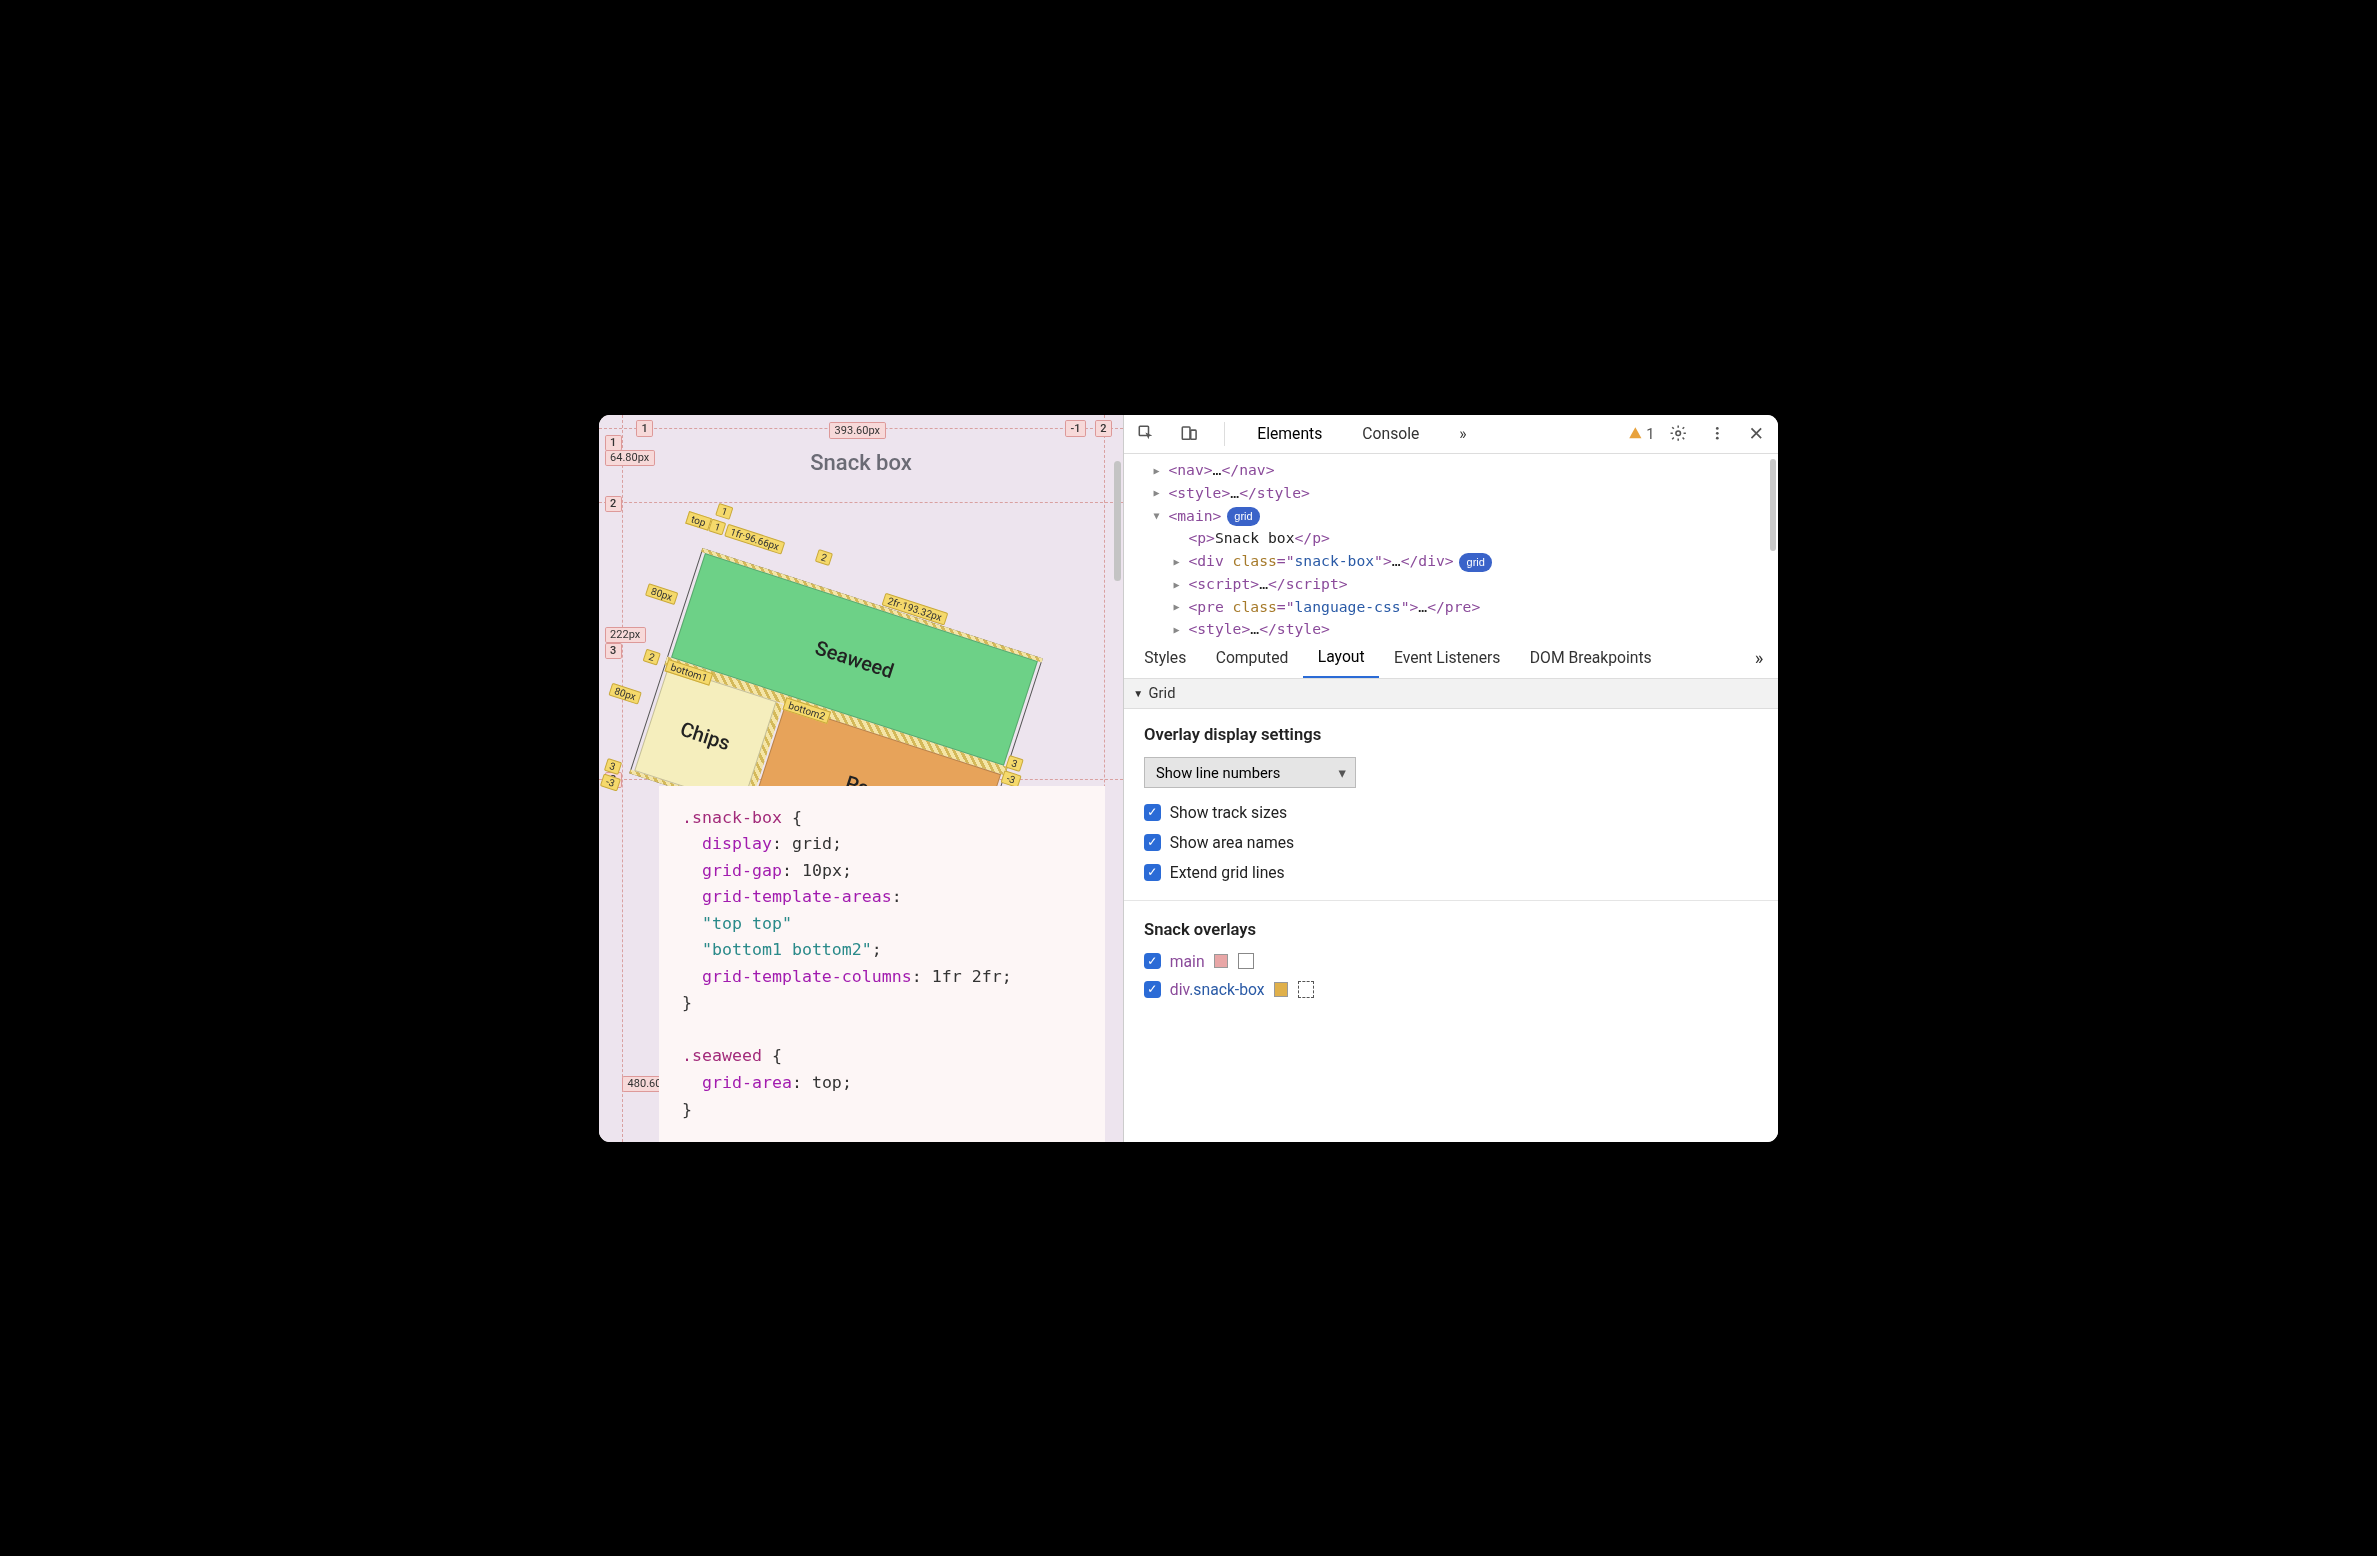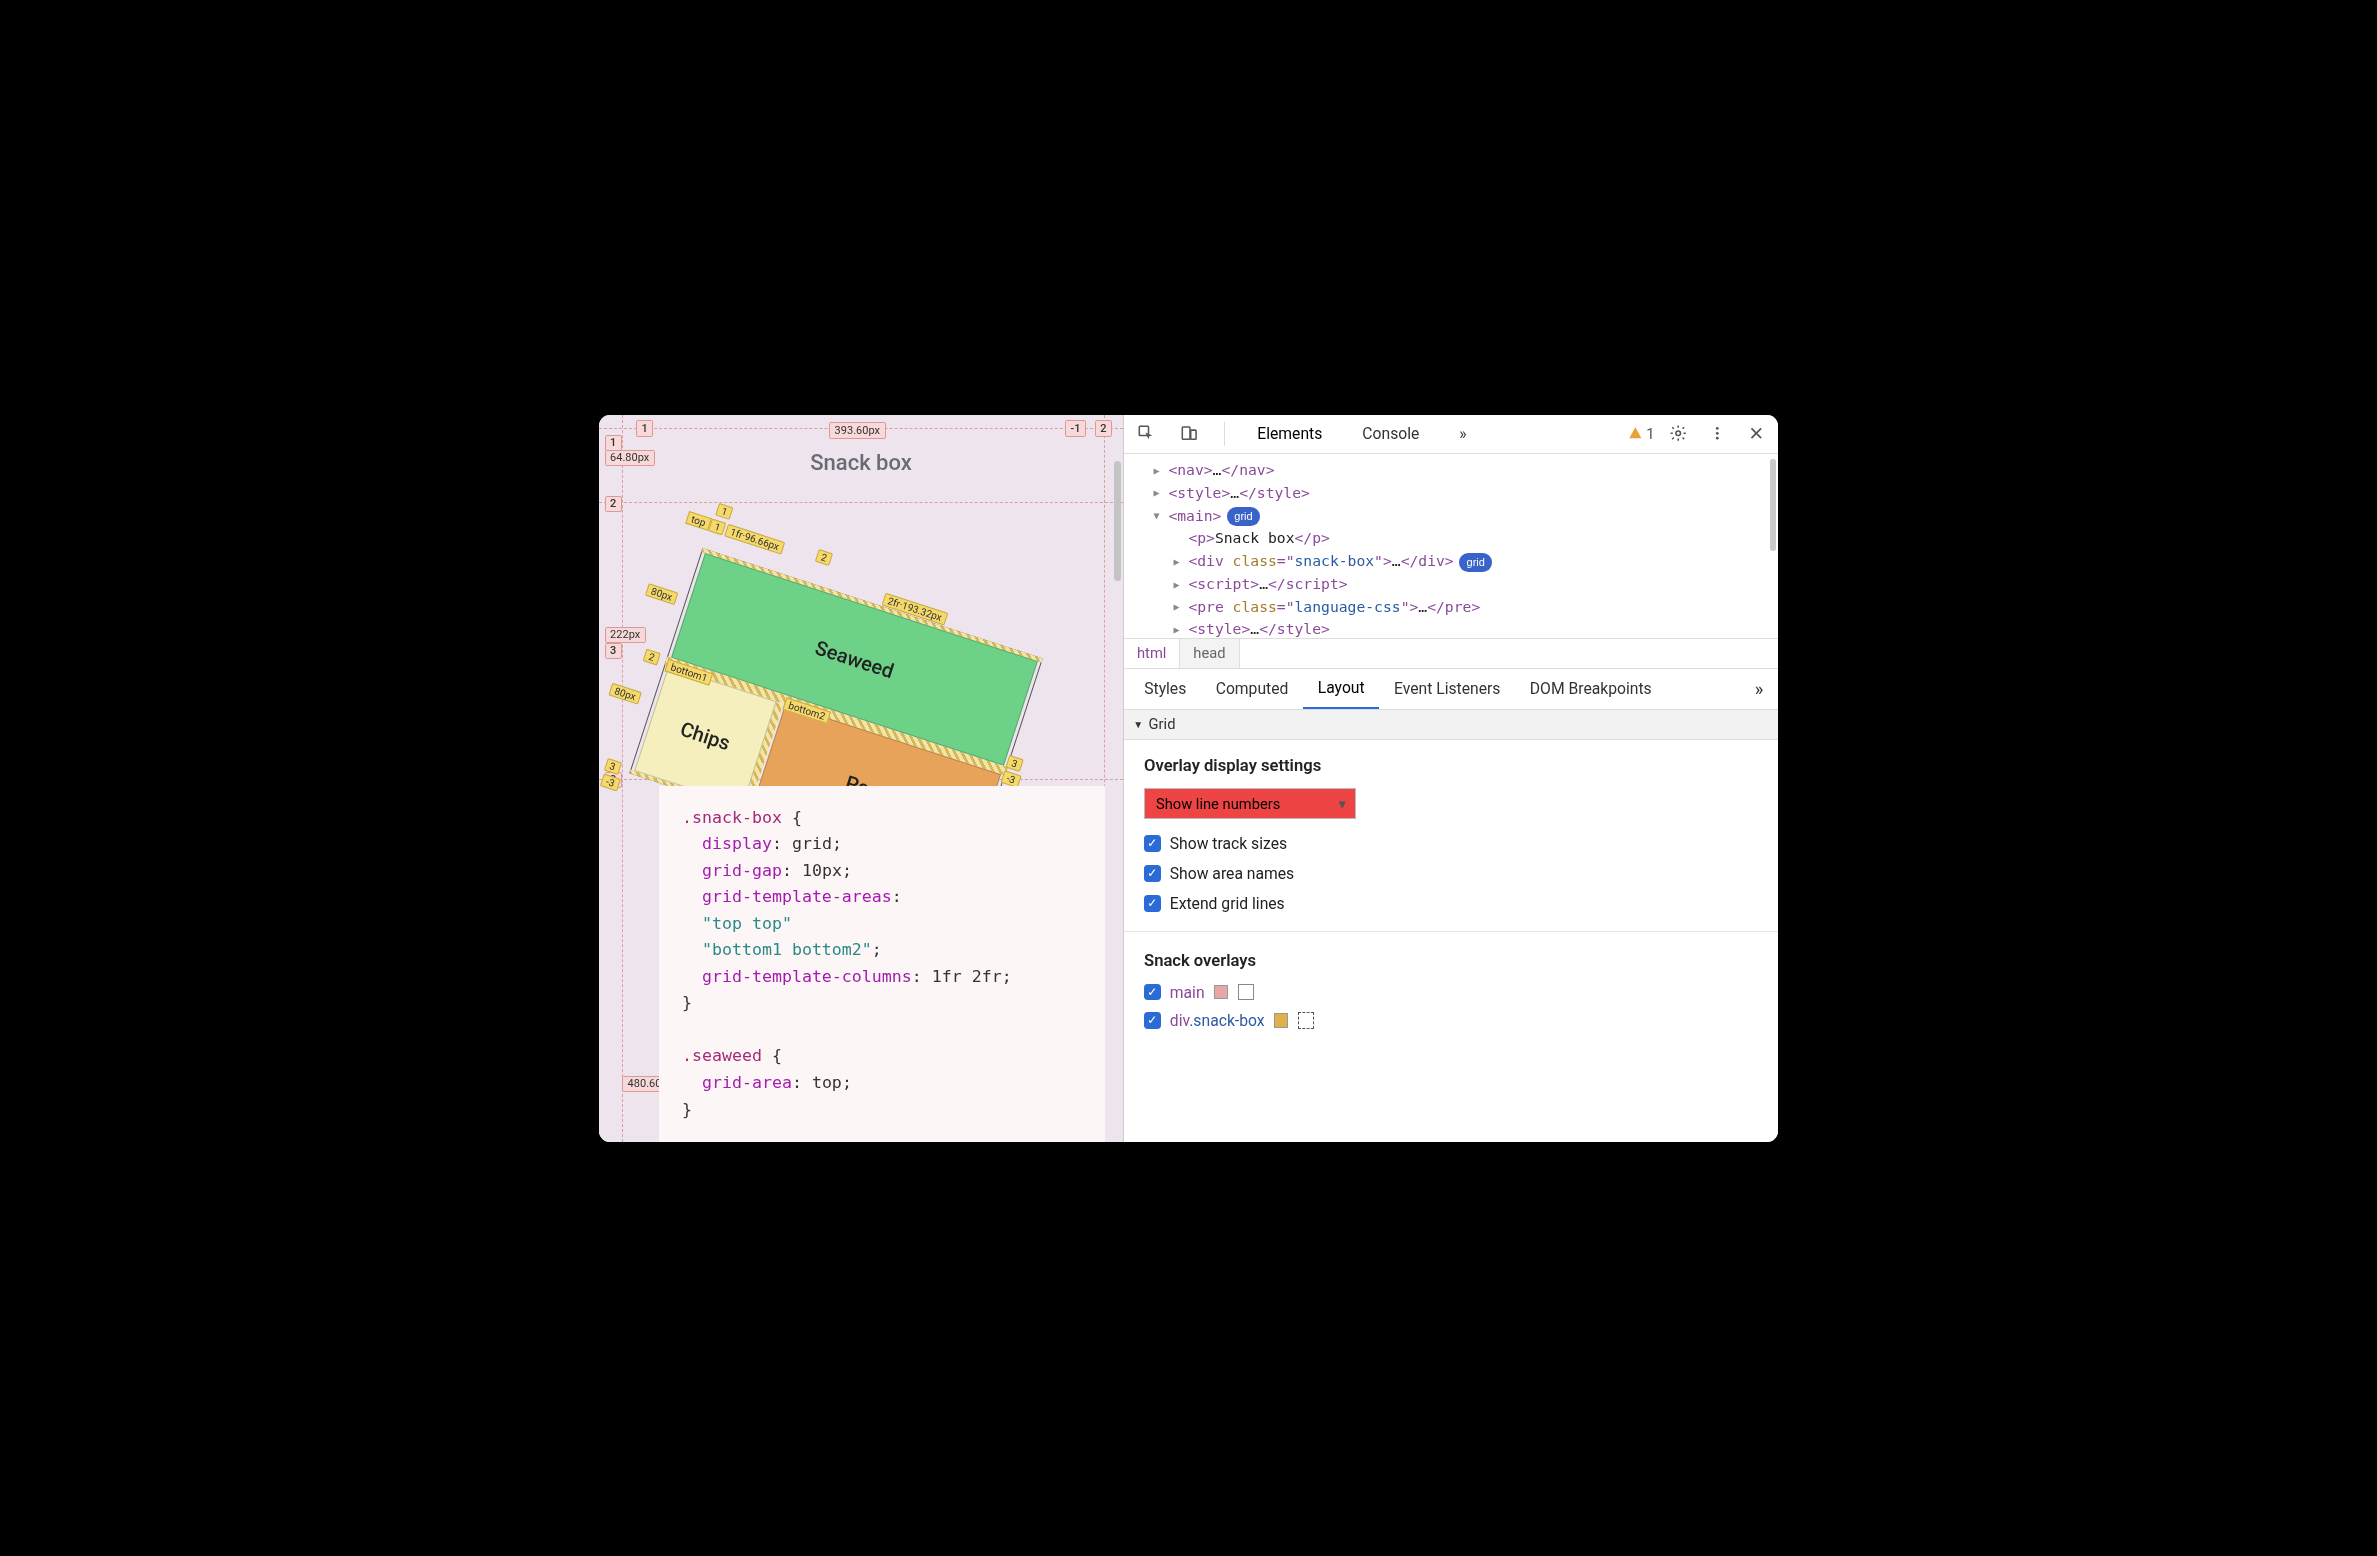--- a/index.html
+++ b/index.html
@@ -297,21 +297,21 @@
     font-size:16.6px;
     font-weight:600;
     color:#222;
     margin-bottom:13px;
   }
   .select-box {
     border:0.9px solid #bbb;
     padding:5.5px 26px 5.5px 11px;
     font-size:14.7px;
     width: 212px;
-    background:#ef4444;
+    background:#e5e5e5;
     position:relative;
     margin-bottom:14.7px;
     cursor:pointer;
   }
   .select-box::after{
     content:'▾';
     position:absolute;
     right:9.2px;
     top:5.5px;
     color:#555;
@@ -485,24 +485,20 @@
         <div class="dom-row"><span class="dom-caret">▶</span><span class="ang">&lt;</span><span class="tag">nav</span><span class="ang">&gt;</span><span class="ellipsis">…</span><span class="ang">&lt;/</span><span class="tag">nav</span><span class="ang">&gt;</span></div>
         <div class="dom-row"><span class="dom-caret">▶</span><span class="ang">&lt;</span><span class="tag">style</span><span class="ang">&gt;</span><span class="ellipsis">…</span><span class="ang">&lt;/</span><span class="tag">style</span><span class="ang">&gt;</span></div>
         <div class="dom-row"><span class="dom-caret">▼</span><span class="ang">&lt;</span><span class="tag">main</span><span class="ang">&gt;</span><span class="grid-pill">grid</span></div>
         <div class="dom-row l2"><span class="ang">&lt;</span><span class="tag">p</span><span class="ang">&gt;</span><span class="txt">Snack box</span><span class="ang">&lt;/</span><span class="tag">p</span><span class="ang">&gt;</span></div>
         <div class="dom-row l2"><span class="dom-caret">▶</span><span class="ang">&lt;</span><span class="tag">div </span><span class="attr-n">class</span><span class="ang">="</span><span class="attr-v">snack-box</span><span class="ang">"&gt;</span><span class="ellipsis">…</span><span class="ang">&lt;/</span><span class="tag">div</span><span class="ang">&gt;</span><span class="grid-pill">grid</span></div>
         <div class="dom-row l2"><span class="dom-caret">▶</span><span class="ang">&lt;</span><span class="tag">script</span><span class="ang">&gt;</span><span class="ellipsis">…</span><span class="ang">&lt;/</span><span class="tag">script</span><span class="ang">&gt;</span></div>
         <div class="dom-row l2"><span class="dom-caret">▶</span><span class="ang">&lt;</span><span class="tag">pre </span><span class="attr-n">class</span><span class="ang">="</span><span class="attr-v">language-css</span><span class="ang">"&gt;</span><span class="ellipsis">…</span><span class="ang">&lt;/</span><span class="tag">pre</span><span class="ang">&gt;</span></div>
         <div class="dom-row l2"><span class="dom-caret">▶</span><span class="ang">&lt;</span><span class="tag">style</span><span class="ang">&gt;</span><span class="ellipsis">…</span><span class="ang">&lt;/</span><span class="tag">style</span><span class="ang">&gt;</span></div>
       </div>
 
-    <div class="breadcrumb">
-      <span class="bc-active">html</span>
-      <span class="bc-inactive">head</span>
-    </div>
 
     <div class="subtabs">
       <div class="subtab">Styles</div>
       <div class="subtab">Computed</div>
       <div class="subtab active">Layout</div>
       <div class="subtab">Event Listeners</div>
       <div class="subtab">DOM Breakpoints</div>
       <div class="subtab-more">»</div>
     </div>
 

